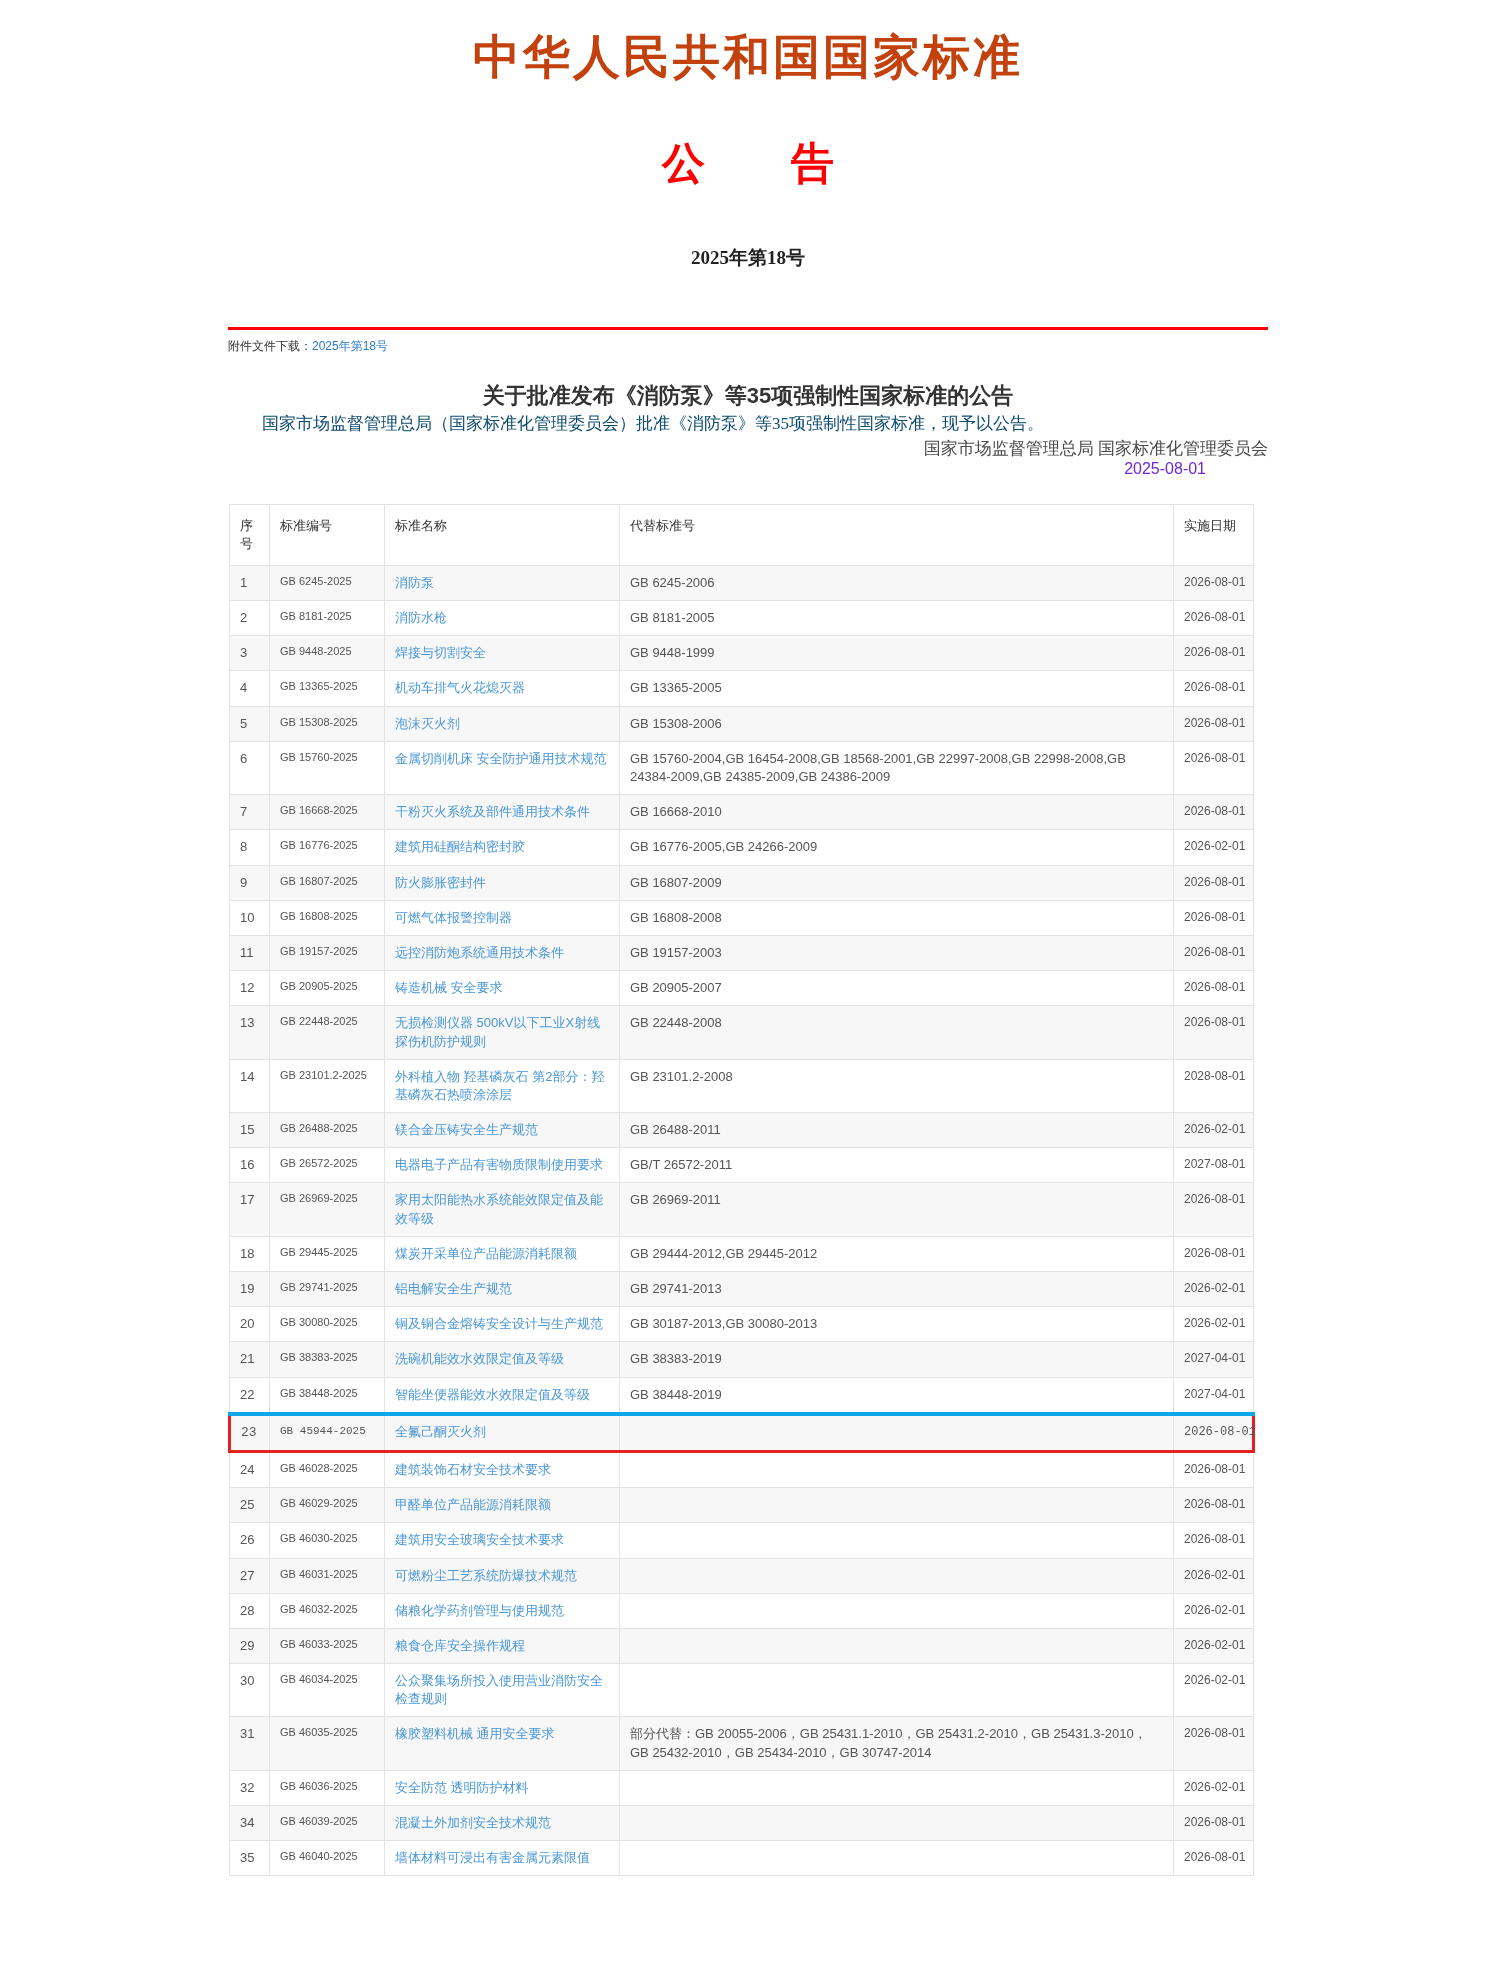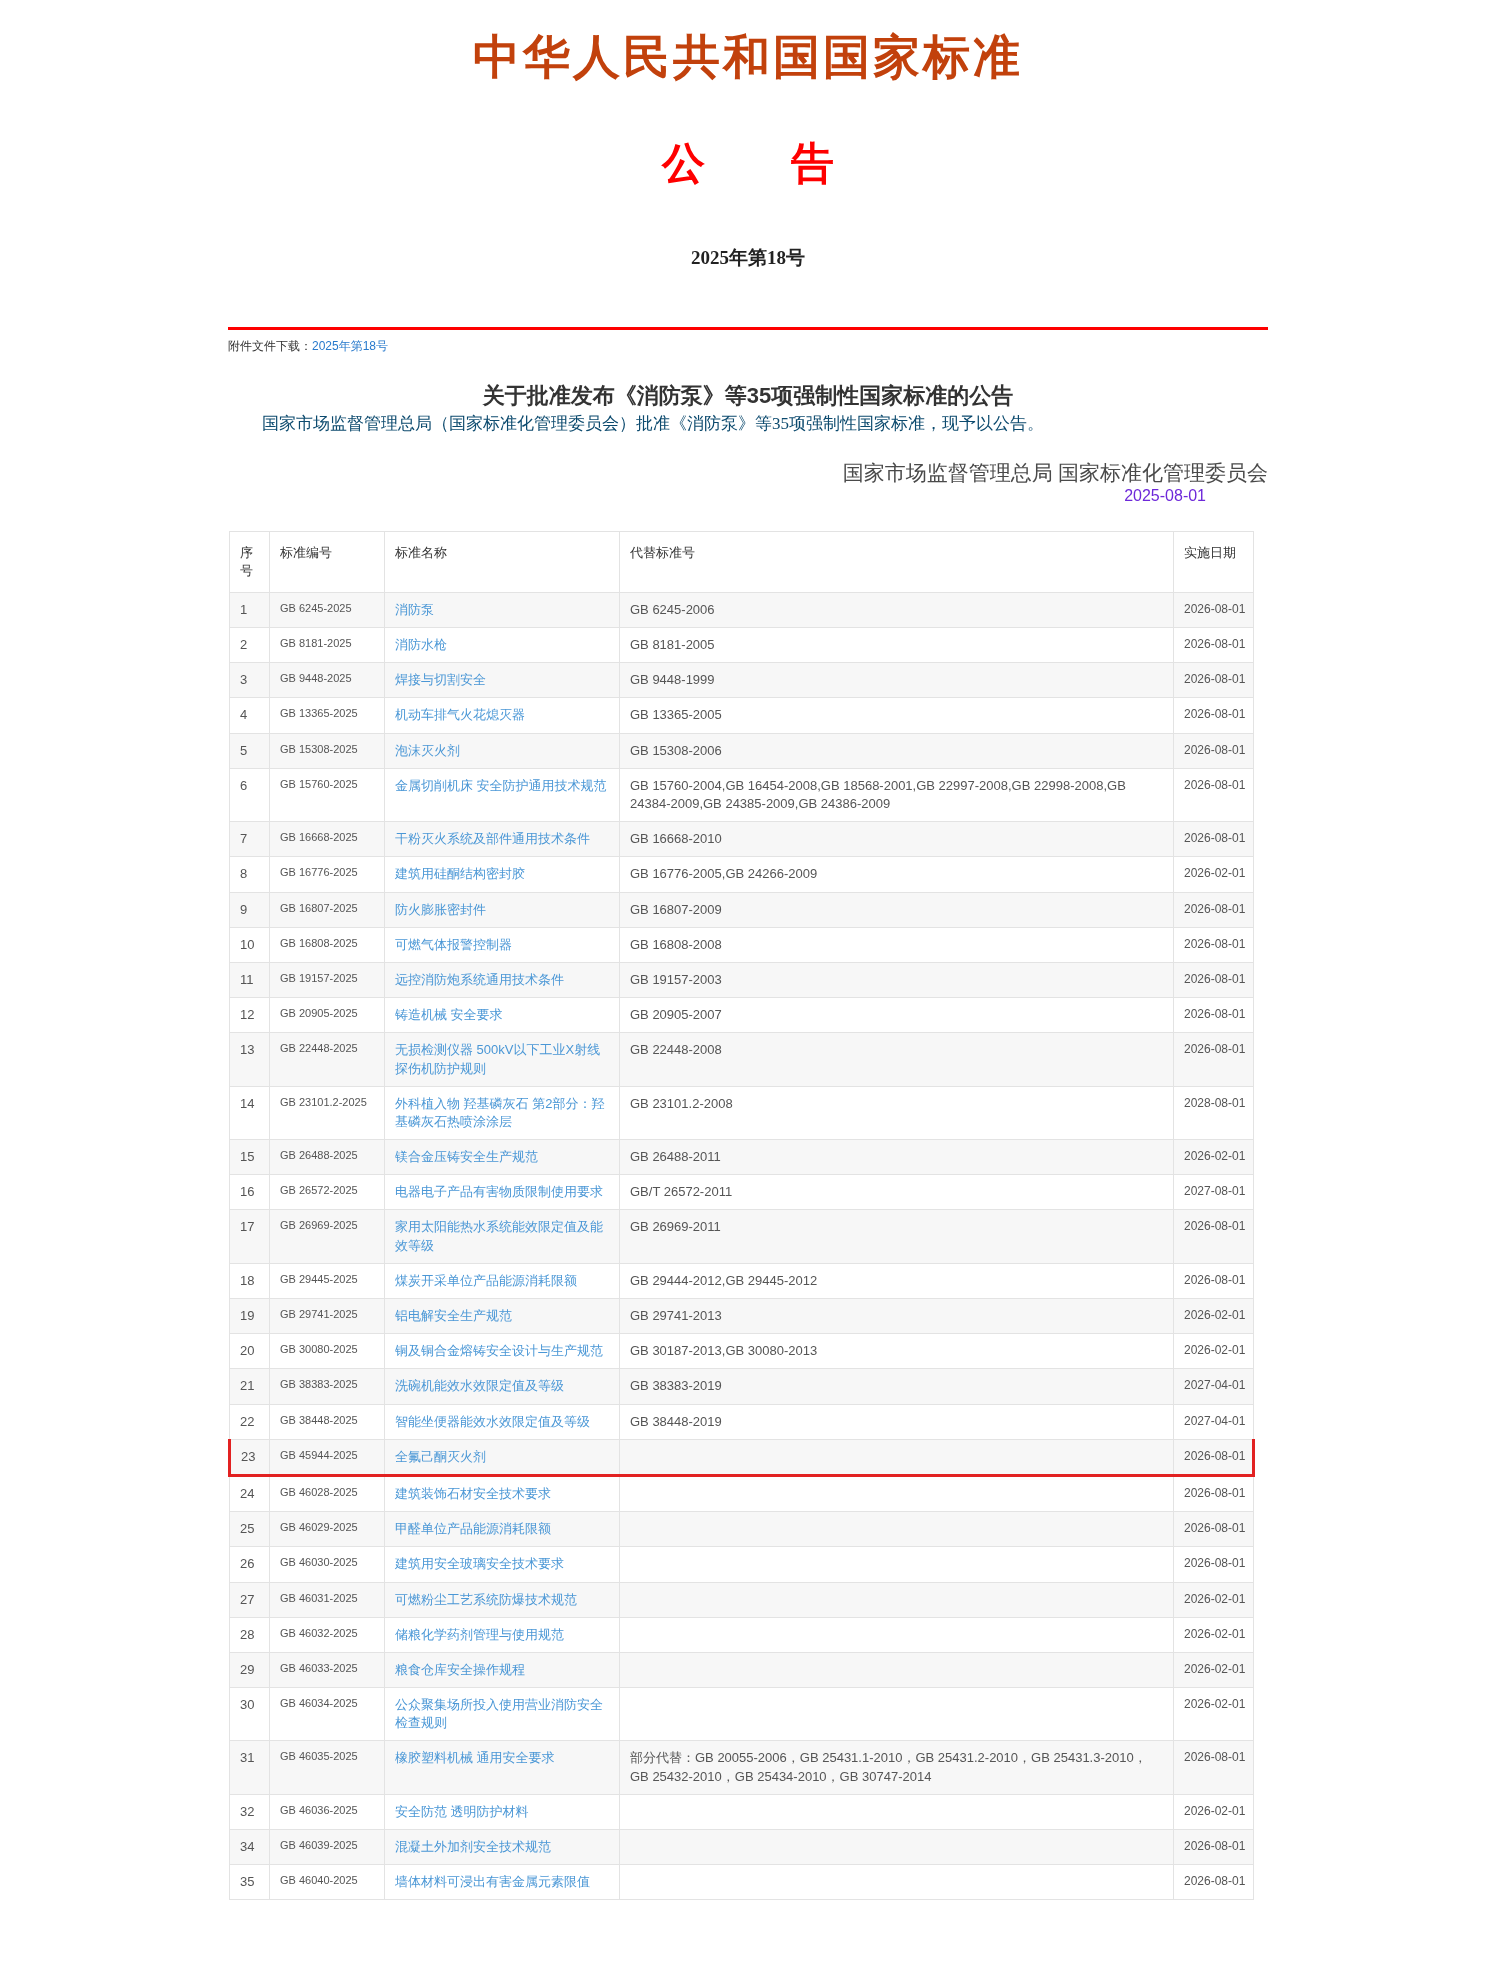--- a/index.html
+++ b/index.html
@@ -53,24 +53,23 @@
     color: #333;
   }
   .notice-paragraph {
     font-family: Liberation Serif, serif;
     font-size: 17px;
     color: #0c4a6e;
     text-indent: 2em;
     line-height: 1.5;
   }
   .signature-line {
-    margin-top: 22px;
     text-align: right;
     font-family: "Liberation Serif", "DejaVu Serif", serif;
-    font-size: 21px;
+    font-size: 17px;
     color: #4a4a4a;
   }
   .signature-date {
     text-align: right;
     padding-right: 62px;
     font-size: 16px;
     color: #6d28d9;
   }
 
   
@@ -98,21 +97,21 @@
   tbody tr:nth-child(odd) { background: #f7f7f7; }
   tbody tr:nth-child(even) { background: #ffffff; }
   td.c-no { padding-left: 12px; }
   td.c-code { white-space: nowrap; font-size: 11px; padding-right: 2px; }
   td.c-name a { color: #4a97d6; text-decoration: none; }
   td.c-date { white-space: nowrap; font-size: 12px; padding-left: 8px; padding-right: 2px; }
   col.w-no { width: 40px; } col.w-code { width: 115px; } col.w-name { width: 235px; }
   col.w-repl { width: 554px; } col.w-date { width: 80px; }
 
   
-  tr.hl td { border-top: 1px solid #0ea5e9; border-bottom: 3px solid #e22121; }
+  tr.hl td { border-top: 4px solid #0ea5e9; border-bottom: 3px solid #e22121; font-family: Liberation Mono, monospace; }
   tr.hl td:first-child { border-left: 3px solid #e22121; }
   tr.hl td:last-child { border-right: 3px solid #e22121; }
 </style>
 </head>
 <body>
 
 <div class="content">
 
   <div class="main-title">中华人民共和国国家标准</div>
   <div class="announcement-title">公　　告</div>

